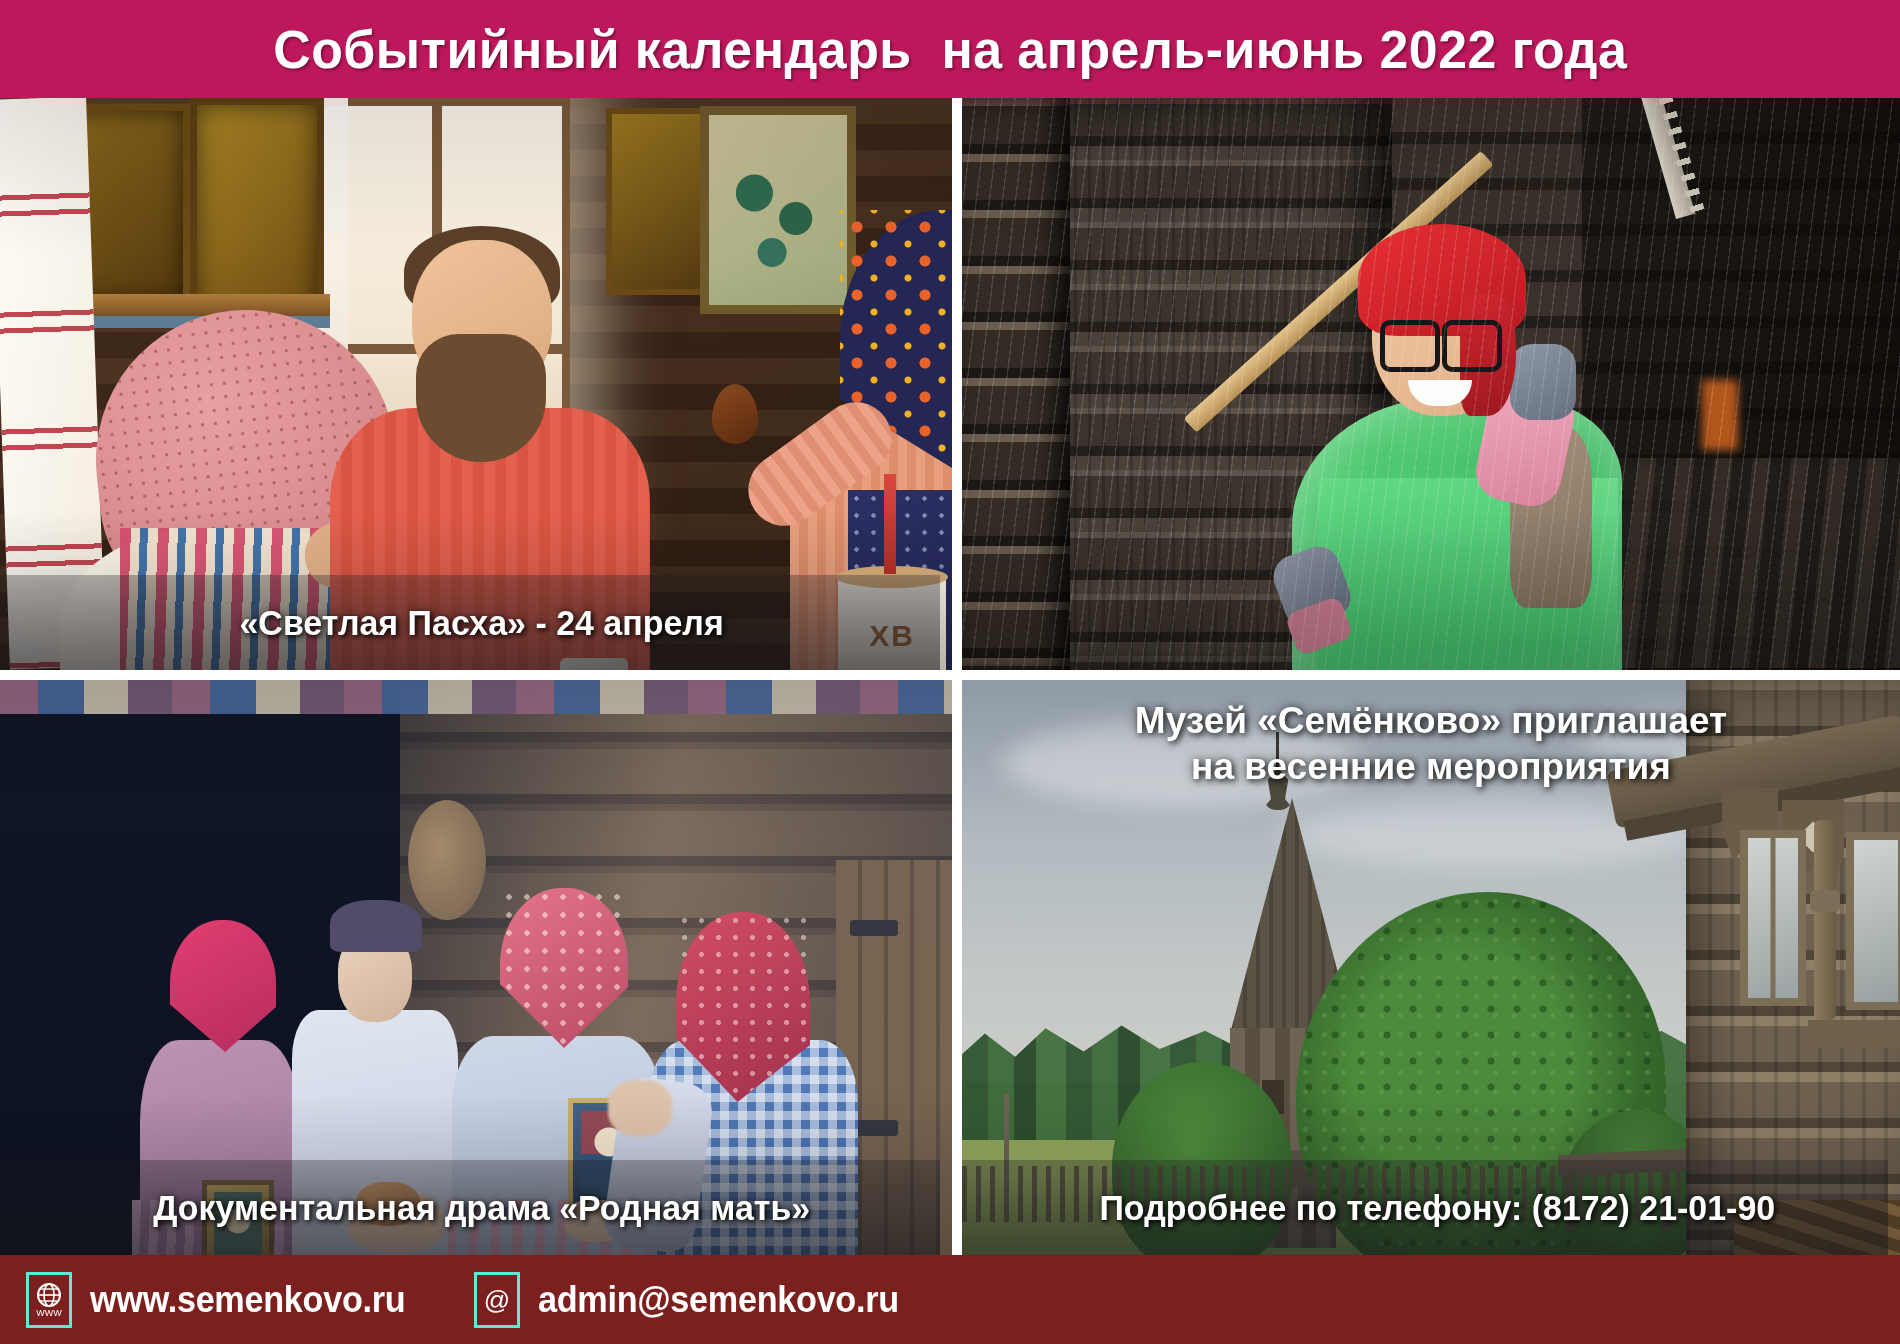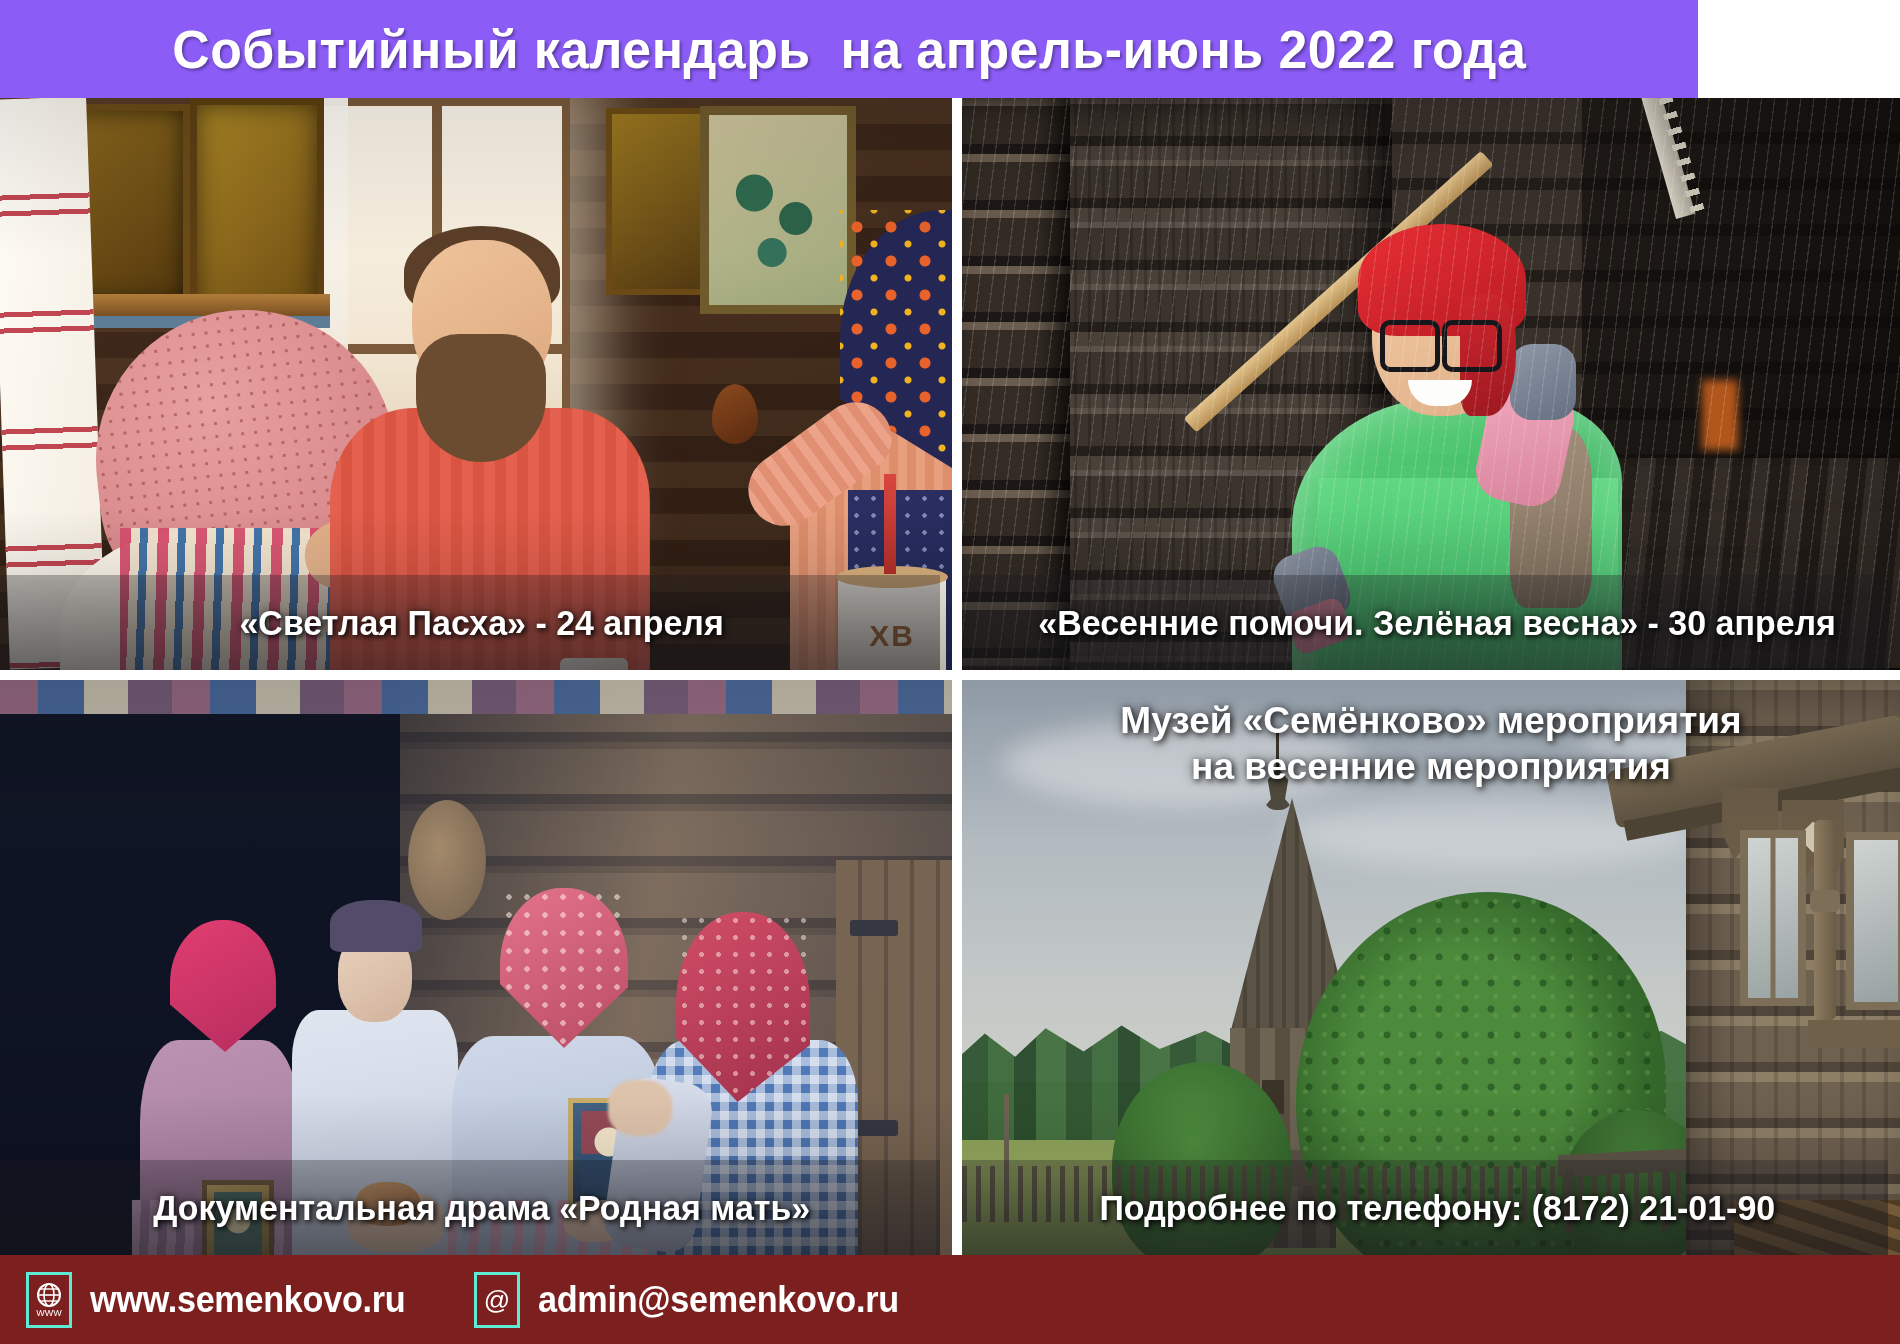--- a/index.html
+++ b/index.html
@@ -18,23 +18,23 @@
     width: 1900px;
     height: 1344px;
     background: #ffffff;
     overflow: hidden;
   }
 
   
   .header {
     position: absolute;
     left: 0; top: 0;
-    width: 1698px;
+    width: 1900px;
     height: 98px;
-    background: #8b5cf6;
+    background: #be185d;
     display: flex;
     align-items: center;
     justify-content: center;
   }
   .header-title {
     color: #ffffff;
     font-size: 54px;
     font-weight: bold;
     letter-spacing: 0.5px;
     white-space: pre;
@@ -622,23 +622,20 @@
         <div class="p2-glove2"></div>
         <div class="p2-cuff"></div>
         <div class="p2-head"></div>
         <div class="p2-hair"></div>
         <div class="p2-scarf"></div>
         <div class="p2-scarf2"></div>
         <div class="p2-glasses"></div>
         <div class="p2-smile"></div>
         <div class="p2-rain"></div>
         <div class="vignette"></div>
-      </div>
-      <div class="caption-band">
-        <span class="caption-text">«Весенние помочи. Зелёная весна» - 30 апреля</span>
       </div>
     </div>
 
     <div class="cell cell-bl">
       <div class="photo p3">
         <div class="p3-backdrop"></div>
         <div class="p3-logwall"></div>
         <div class="p3-logend"></div>
         <div class="p3-door"></div>
         <div class="p3-hinge1"></div>
@@ -709,21 +706,21 @@
         <div class="p4-lace1"></div>
         <div class="p4-lace2"></div>
         <div class="p4-win1"></div>
         <div class="p4-column"></div>
         <div class="p4-win2"></div>
         <div class="p4-porch"></div>
         <div class="p4-timber"></div>
         <div class="vignette"></div>
       </div>
       <div class="invite">
-        <div class="invite-line">Музей «Семёнково» мероприятия</div>
+        <div class="invite-line">Музей «Семёнково» приглашает</div>
         <div class="invite-line">на весенние мероприятия</div>
       </div>
       <div class="caption-band">
         <span class="caption-text">Подробнее по телефону: (8172) 21-01-90</span>
       </div>
     </div>
 
   </div>
 
   <div class="footer">

